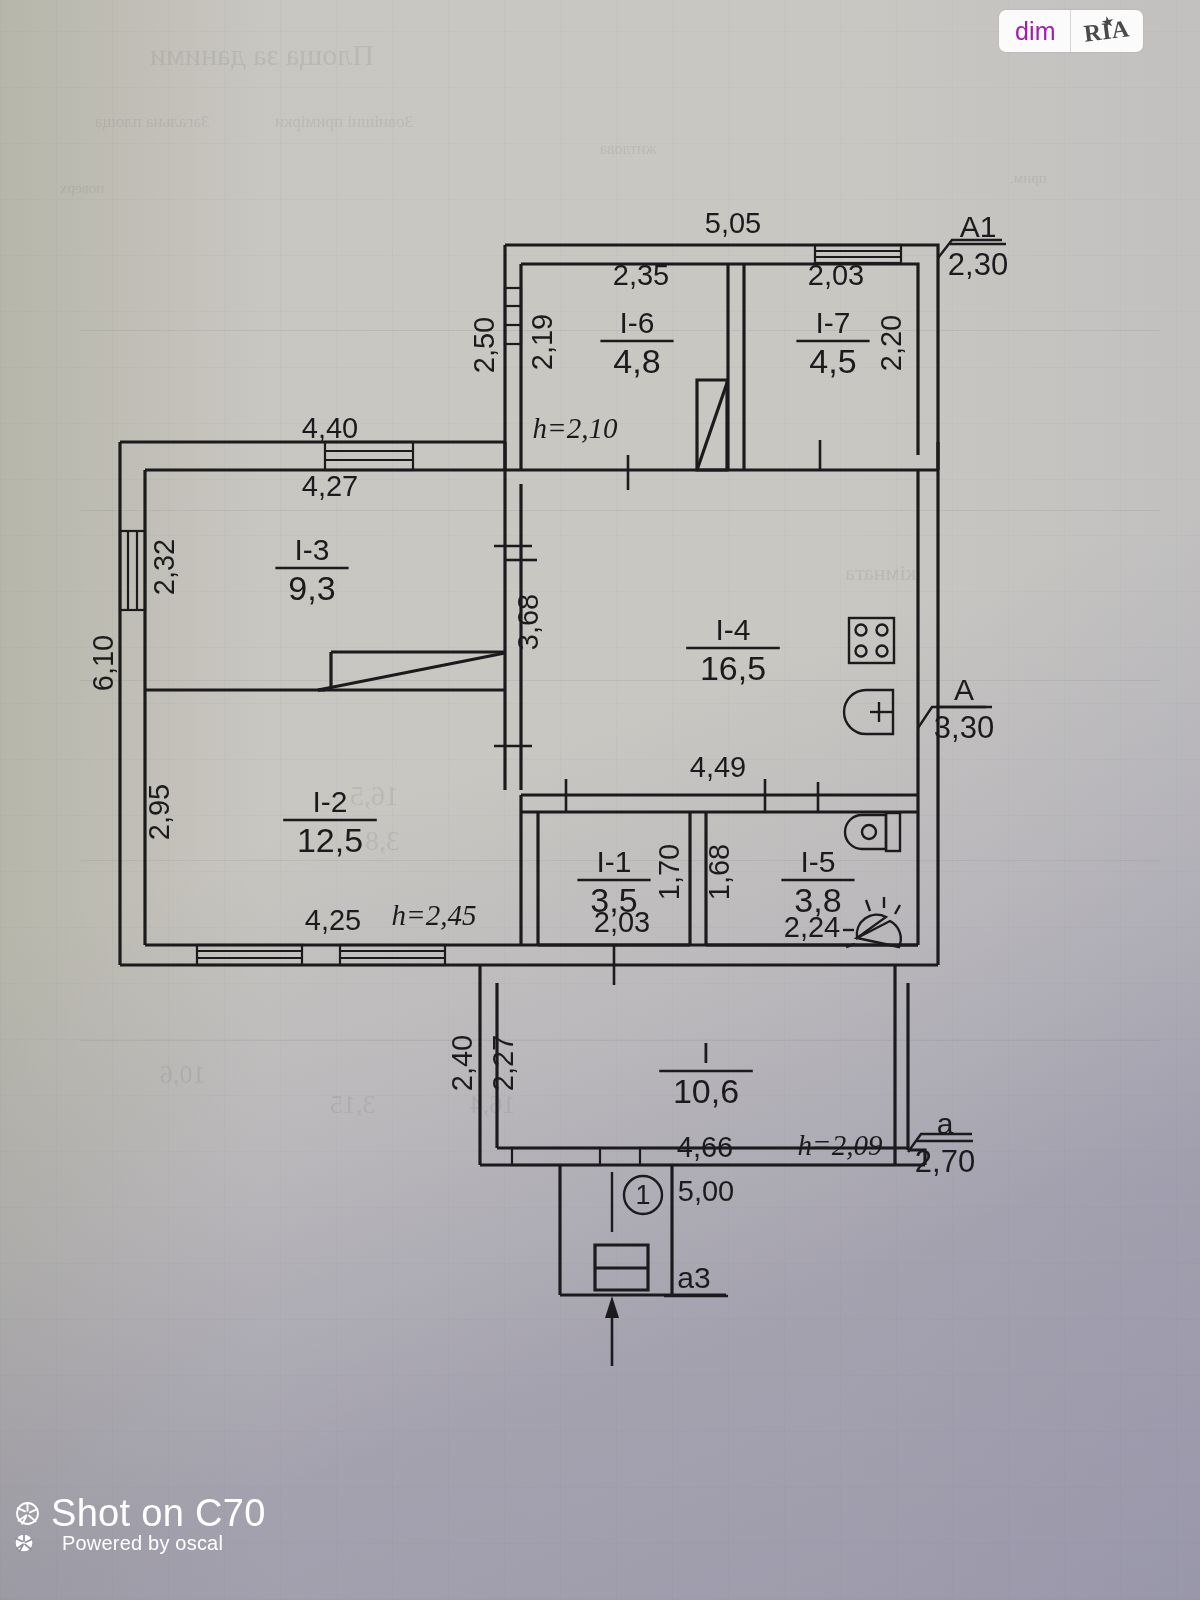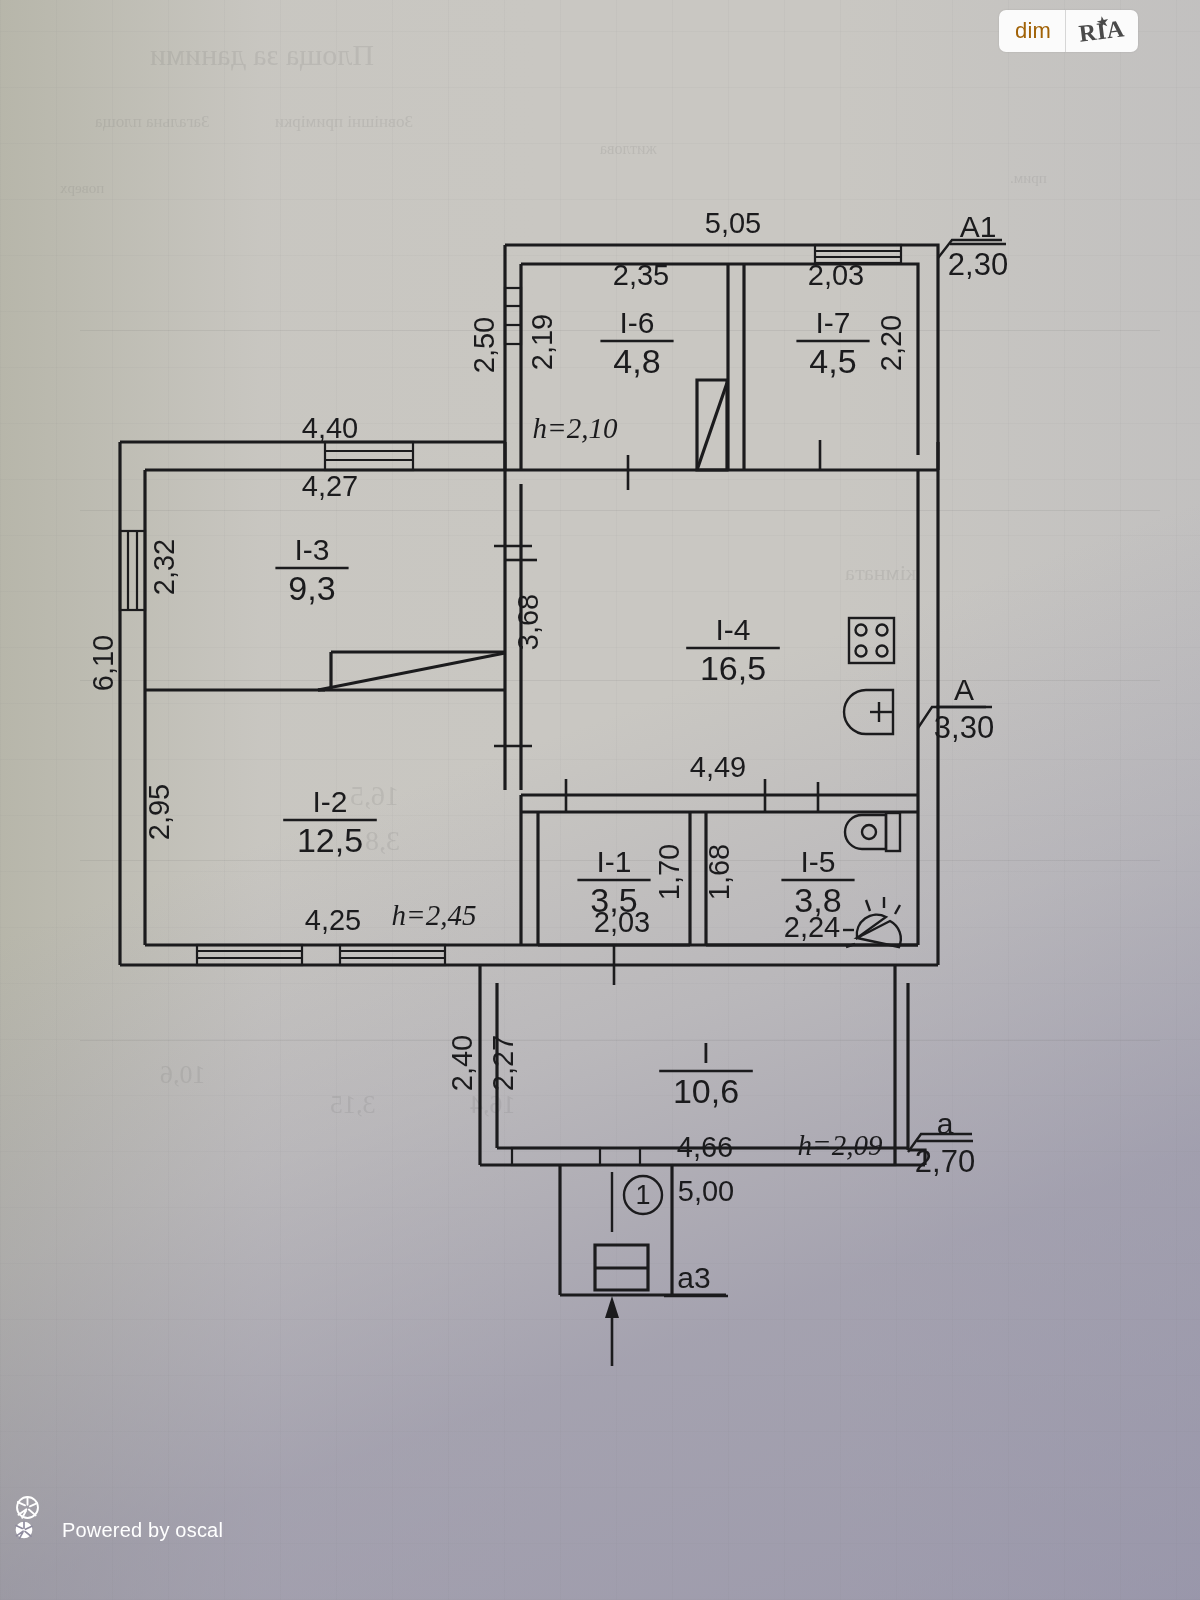--- a/index.html
+++ b/index.html
@@ -40,21 +40,21 @@
   svg#plan text.ital{font-family:"Liberation Serif",serif;font-style:italic;}
   
   #wm{
     position:absolute;left:999px;top:10px;height:42px;
     display:flex;align-items:stretch;
     background:#fbfbfb;border-radius:7px;overflow:hidden;
     box-shadow:0 0 2px rgba(0,0,0,.12);
   }
   #wm .dim{
     display:flex;align-items:center;justify-content:center;
-    padding:0 14px 0 16px;font-size:22px;color:#a16207;letter-spacing:.2px;
+    padding:0 14px 0 16px;font-size:25px;color:#a21caf;letter-spacing:.2px;
   }
   #wm .sep{width:1px;background:#d6d6d6;}
   #wm .ria{
     position:relative;width:72px;display:flex;align-items:center;justify-content:center;
   }
   #wm .ria span{
     font-family:"Liberation Serif",serif;font-weight:bold;font-size:24px;color:#4a4a4a;
     transform:rotate(-7deg);letter-spacing:.5px;
   }
   #wm .star{position:absolute;left:30px;top:3px;font-size:15px;color:#4a4a4a;transform:rotate(-12deg);}
@@ -355,20 +355,21 @@
       <span>RIA</span>
     </div>
   </div>
 
   <div id="shoton">
     <div class="row1">
       <svg class="apert" width="27" height="27" viewBox="0 0 24 24">
         <circle cx="12" cy="12" r="9.3" fill="none" stroke="#fff" stroke-width="1.7"></circle>
         <path d="M12 2.7 L12 9.5 M20.6 8.2 L14.2 10.9 M19.2 19 L13.2 13.8 M7.3 21.1 L10.7 14.9 M3.4 7.2 L9.8 10.1 M4 18.4 L11 13.5" fill="none" stroke="#fff" stroke-width="1.7" stroke-linecap="round"></path>
       </svg>
+      <div class="t1">Shot on C70</div>
     </div>
     <div class="row2">
       <svg class="apert" width="20" height="20" viewBox="0 0 24 24">
         <circle cx="12" cy="12" r="10" fill="#fff"></circle>
         <path d="M12 2 L12 10 M21.5 7.5 L13.8 11 M20.5 19.5 L13.2 13.6 M6.5 22 L10.6 14.8 M2.5 6.5 L10 10.2 M3 19 L11 13.4" fill="none" stroke="#8e8b9e" stroke-width="2" stroke-linecap="round"></path>
       </svg>
       <div class="t2">Powered by oscal</div>
     </div>
   </div>
 </div>

